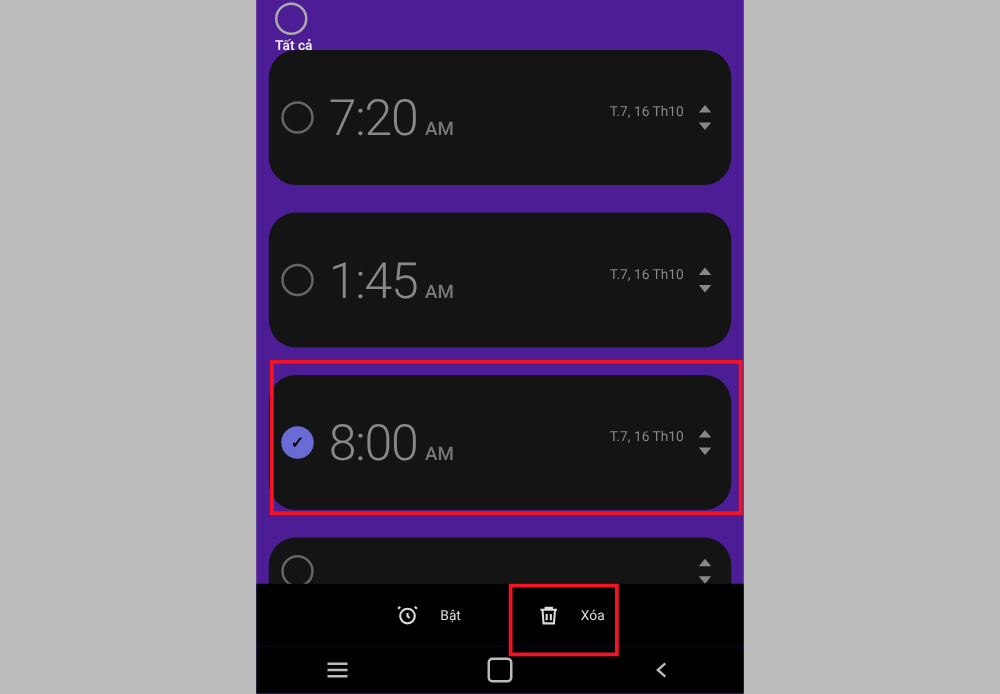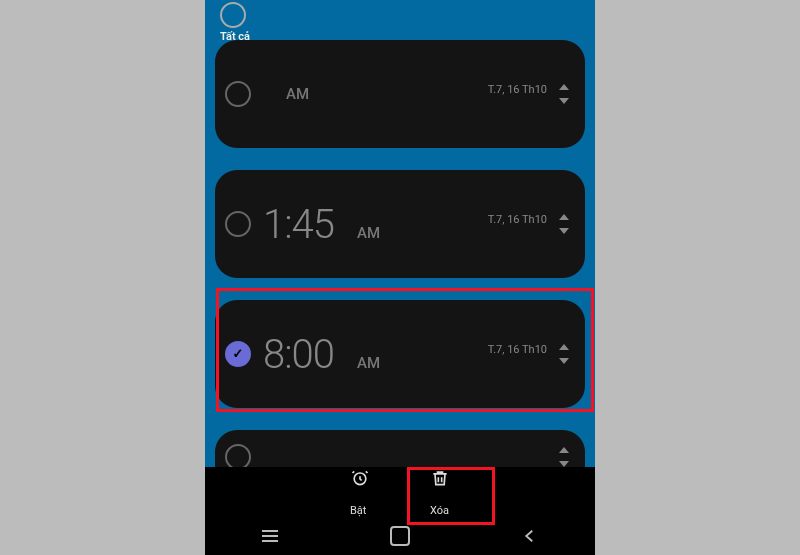--- a/index.html
+++ b/index.html
@@ -1,39 +1,39 @@
 <!DOCTYPE html>
 <html><head>
 <meta charset="utf-8">
 <style>
   html,body{margin:0;padding:0;width:800px;height:555px;background:#bcbcbc;font-family:-apple-system,BlinkMacSystemFont,'Segoe UI',Roboto,sans-serif;overflow:hidden}
-  .phone{position:absolute;left:205px;top:0;width:390px;height:555px;background:#0369a1;overflow:hidden}
+  .phone{position:absolute;left:205px;top:0;width:390px;height:555px;background:#4c1d95;overflow:hidden}
   .hdr{position:absolute;left:15px;top:2px;color:#ddd}
   .sel-ring{width:22px;height:22px;border:2px solid #aaa;border-radius:50%}
   .sel-all-lbl{font-size:11px;font-weight:600;color:#eee;margin-top:2px}
   .list{position:absolute;left:10px;right:10px;top:40px;display:flex;flex-direction:column;gap:22px}
   .card{position:relative;background:#141414;border-radius:22px;height:108px;display:flex;align-items:center;padding:0 16px 0 10px}
   .card.cut{height:40px;border-radius:22px 22px 0 0;align-items:flex-end;padding-bottom:4px}
   .chk{width:22px;height:22px;border:2px solid #666;border-radius:50%;flex:0 0 auto;display:flex;align-items:center;justify-content:center;margin-right:12px}
   .chk.on{background:#6b6bd6;border-color:#6b6bd6}
   .chk.on::after{content:"✓";color:#000;font-size:13px;font-weight:700;margin-top:-1px}
   .time{display:flex;align-items:baseline;color:#888}
   .time .t{font-size:40px;font-weight:300;letter-spacing:-1px}
-  .time .ap{font-size:15px;font-weight:500;margin-left:23px;color:#777}
+  .time .ap{font-size:15px;font-weight:500;margin-left:6px;color:#777}
   .right{position:absolute;right:14px;top:50%;transform:translateY(-50%);display:flex;gap:10px}
   .date{font-size:11px;color:#888}
   .exp{position:relative;width:14px;height:22px}
   .exp::before,.exp::after{content:"";position:absolute;left:2px;width:0;height:0;border-left:5px solid transparent;border-right:5px solid transparent}
   .exp::before{top:1px;border-bottom:6px solid #888}
   .exp::after{bottom:1px;border-top:6px solid #888}
   .hi{position:absolute;border:3px solid #f31322;pointer-events:none;z-index:5}
   .hi1{left:216px;top:288px;width:372px;height:118px}
   .hi2{left:407px;top:467px;width:82px;height:52px}
   .actions{position:absolute;bottom:38px;left:0;right:0;height:50px;display:flex;justify-content:center;gap:60px;align-items:center;background:#000}
-  .act{display:flex;flex-direction:column;color:#ddd;gap:16px}
+  .act{display:flex;align-items:center;color:#ddd;gap:16px}
   .act .ico{width:20px;height:20px}
   .act .lbl{font-size:11px}
   .navbar{position:absolute;bottom:0;left:0;right:0;height:38px;background:#000;display:flex;justify-content:space-around;align-items:center}
   .nicon{width:20px;height:20px;display:flex;align-items:center;justify-content:center}
   .nicon.recent{flex-direction:column;gap:3px}
   .nicon.recent span{width:16px;height:2px;background:#bbb}
   .nicon.home{width:16px;height:16px;border:2px solid #bbb;border-radius:4px}
   .nicon.back svg{width:18px;height:18px}
 </style>
 </head>
@@ -44,20 +44,21 @@
   <div class="hdr">
     <div class="sel-ring"></div>
     <div class="sel-all-lbl">Tất cả</div>
   </div>
 
   <div class="list">
 
     <div class="card">
       <div class="chk"></div>
       <div class="time">
+        <span class="t">7:20</span>
         <span class="ap">AM</span>
       </div>
       <div class="right">
         <span class="date">T.7, 16 Th10</span>
         <span class="exp"></span>
       </div>
     </div>
 
     <div class="card">
       <div class="chk"></div>

